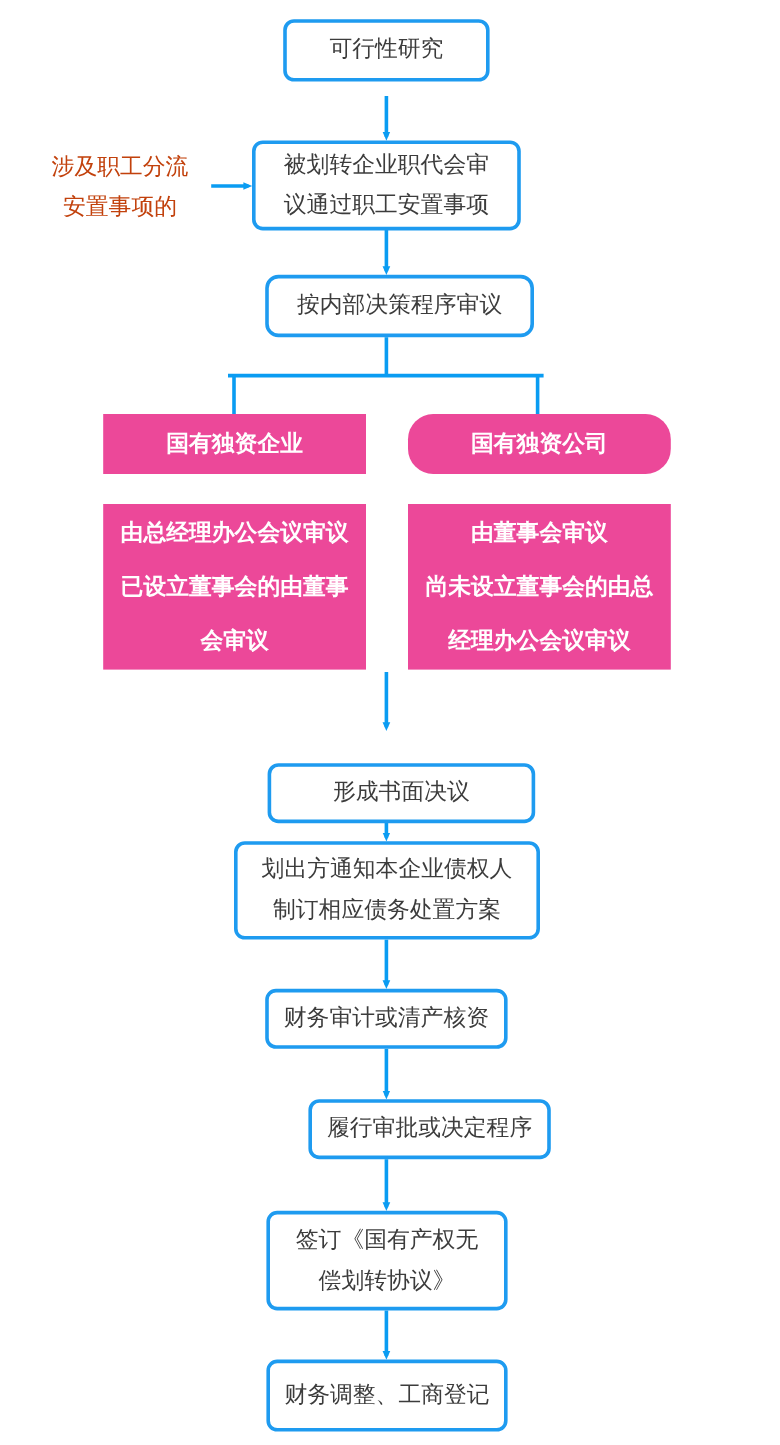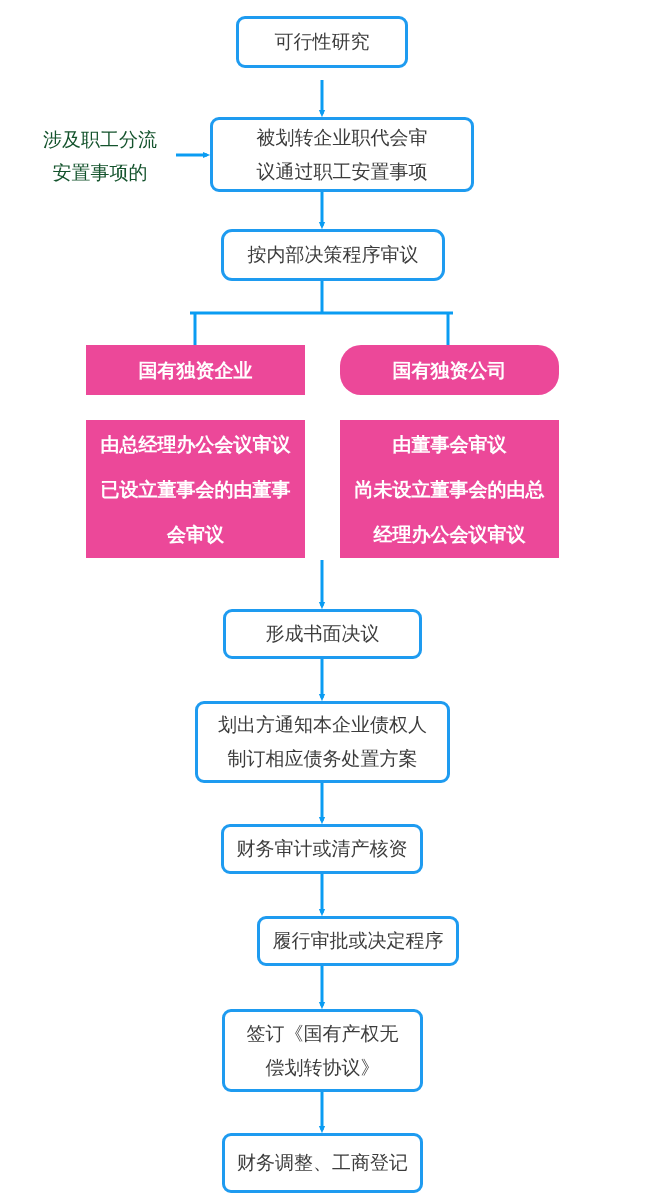--- a/index.html
+++ b/index.html
@@ -48,21 +48,21 @@
     font-size: 19px;
     line-height: 39px;
     border: 0;
     border-radius: 0;
     font-weight: bold;
   }
   .node.filled.tall {
     line-height: 45px;
   }
   .node.plain {
-    color: #14532d;
+    color: #c2410c;
     font-size: 19px;
     line-height: 33px;
     background: transparent;
     border: 0;
   }
   .node .line {
     display: block;
     white-space: nowrap;
   }
 </style>
@@ -104,21 +104,21 @@
 
   <div class="node outline" style="left:236px; top:16px; width:172px; height:52px;">
     <span class="line">可行性研究</span>
   </div>
 
   <div class="node plain" style="left:20px; top:122px; width:160px; height:68px;">
     <span class="line">涉及职工分流</span>
     <span class="line">安置事项的</span>
   </div>
 
-  <div class="node outline" style="left:210px; top:117px; width:264px; height:75px;">
+  <div class="node outline" style="left:210px; top:117px; width:224px; height:75px;">
     <span class="line">被划转企业职代会审</span>
     <span class="line">议通过职工安置事项</span>
   </div>
 
   <div class="node outline" style="left:221px; top:229px; width:224px; height:52px;border-radius:11px;">
     <span class="line">按内部决策程序审议</span>
   </div>
 
   <div class="node filled" style="left:86px; top:345px; width:219px; height:50px;">
     <span class="line">国有独资企业</span>
@@ -133,21 +133,21 @@
     <span class="line">已设立董事会的由董事</span>
     <span class="line">会审议</span>
   </div>
 
   <div class="node filled tall" style="left:340px; top:420px; width:219px; height:138px;">
     <span class="line">由董事会审议</span>
     <span class="line">尚未设立董事会的由总</span>
     <span class="line">经理办公会议审议</span>
   </div>
 
-  <div class="node outline" style="left:223px; top:609px; width:199px; height:50px;">
+  <div class="node outline" style="left:223px; top:636px; width:223px; height:50px;">
     <span class="line">形成书面决议</span>
   </div>
 
   <div class="node outline" style="left:195px; top:701px; width:255px; height:82px;">
     <span class="line">划出方通知本企业债权人</span>
     <span class="line">制订相应债务处置方案</span>
   </div>
 
   <div class="node outline" style="left:221px; top:824px; width:202px; height:50px;">
     <span class="line">财务审计或清产核资</span>

